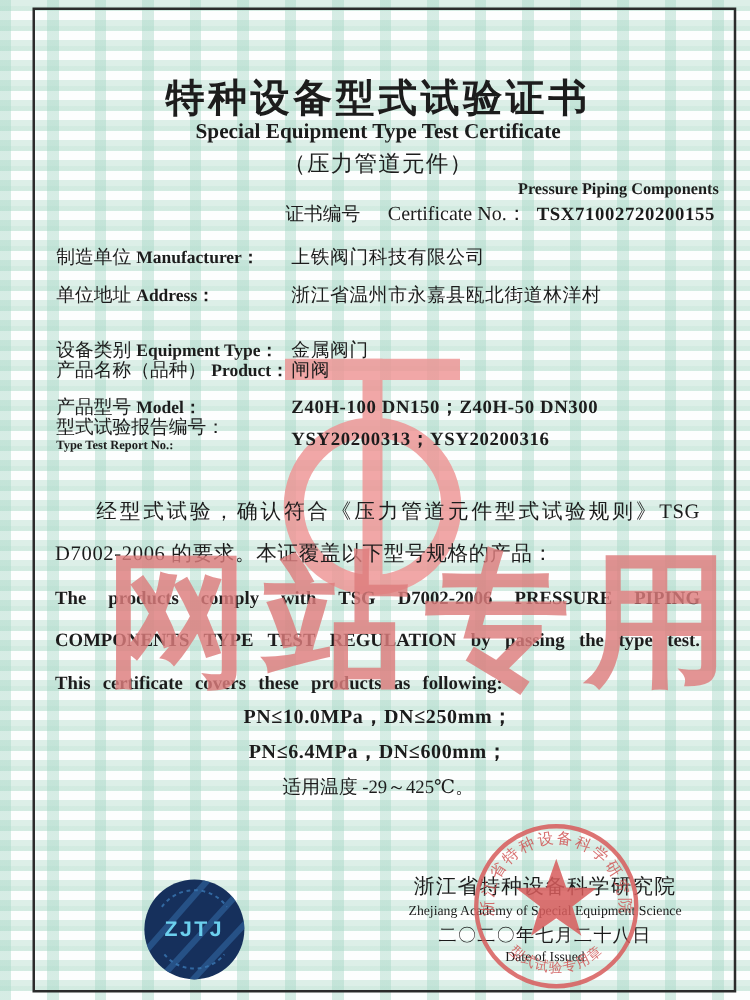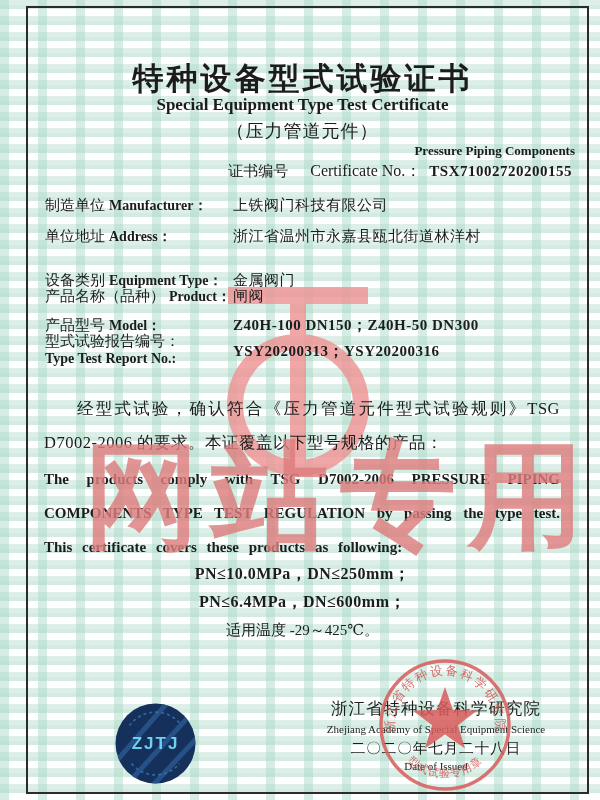--- a/index.html
+++ b/index.html
@@ -25,21 +25,21 @@
   #certno-line .en{font-size:16px;font-weight:normal;margin-left:22px;}
   #certno-line .no{font-size:15px;font-weight:bold;margin-left:8px;letter-spacing:.5px;margin-top:39px;}
 
   
   .frow{left:45px;width:520px;font-size:15px;z-index:4;white-space:nowrap;}
   .frow .lab-en{font-weight:bold;font-size:14px;margin-left:4px;}
   .frow .val{position:absolute;left:142px;letter-spacing:.5px;}
   #row-mfr{top:196px;} #row-addr{top:227px;} #row-type{top:271px;}
   #row-prod{top:287px;} #row-model{top:316px;}
   #row-report{top:332px;}
-  #row-report .lab2{display:block;font-size:14px;font-weight:bold;}
+  #row-report .lab2{display:block;font-size:10px;font-weight:bold;}
   #row-report .lab1{display:block;font-size:15px;}
   #row-report .val{top:10px;}
 
   
   #para{left:44px;top:392px;width:516px;z-index:4;}
   #para .zh{font-size:16.5px;line-height:34px;text-indent:2em;text-align:justify;letter-spacing:.5px;}
   #para .en{font-size:15px;line-height:34px;font-weight:bold;text-align:justify;word-spacing:6px;margin-top:2px;}
 
   
   #specs{left:30px;top:560px;width:545px;z-index:4;line-height:28px;}

